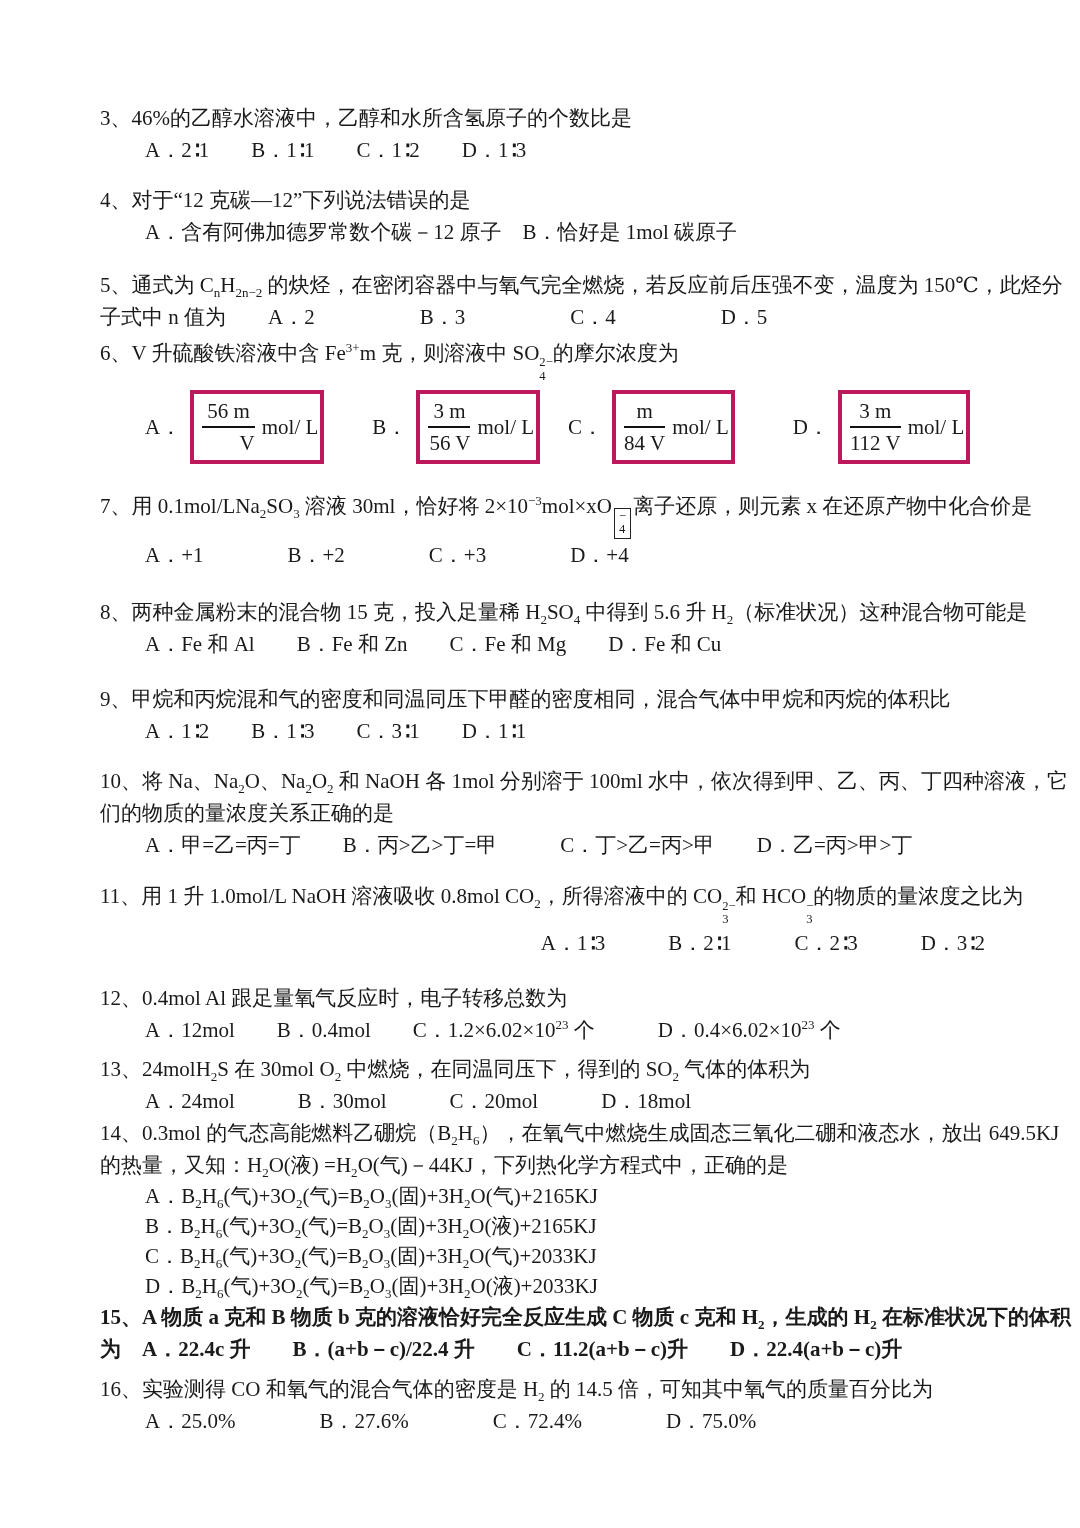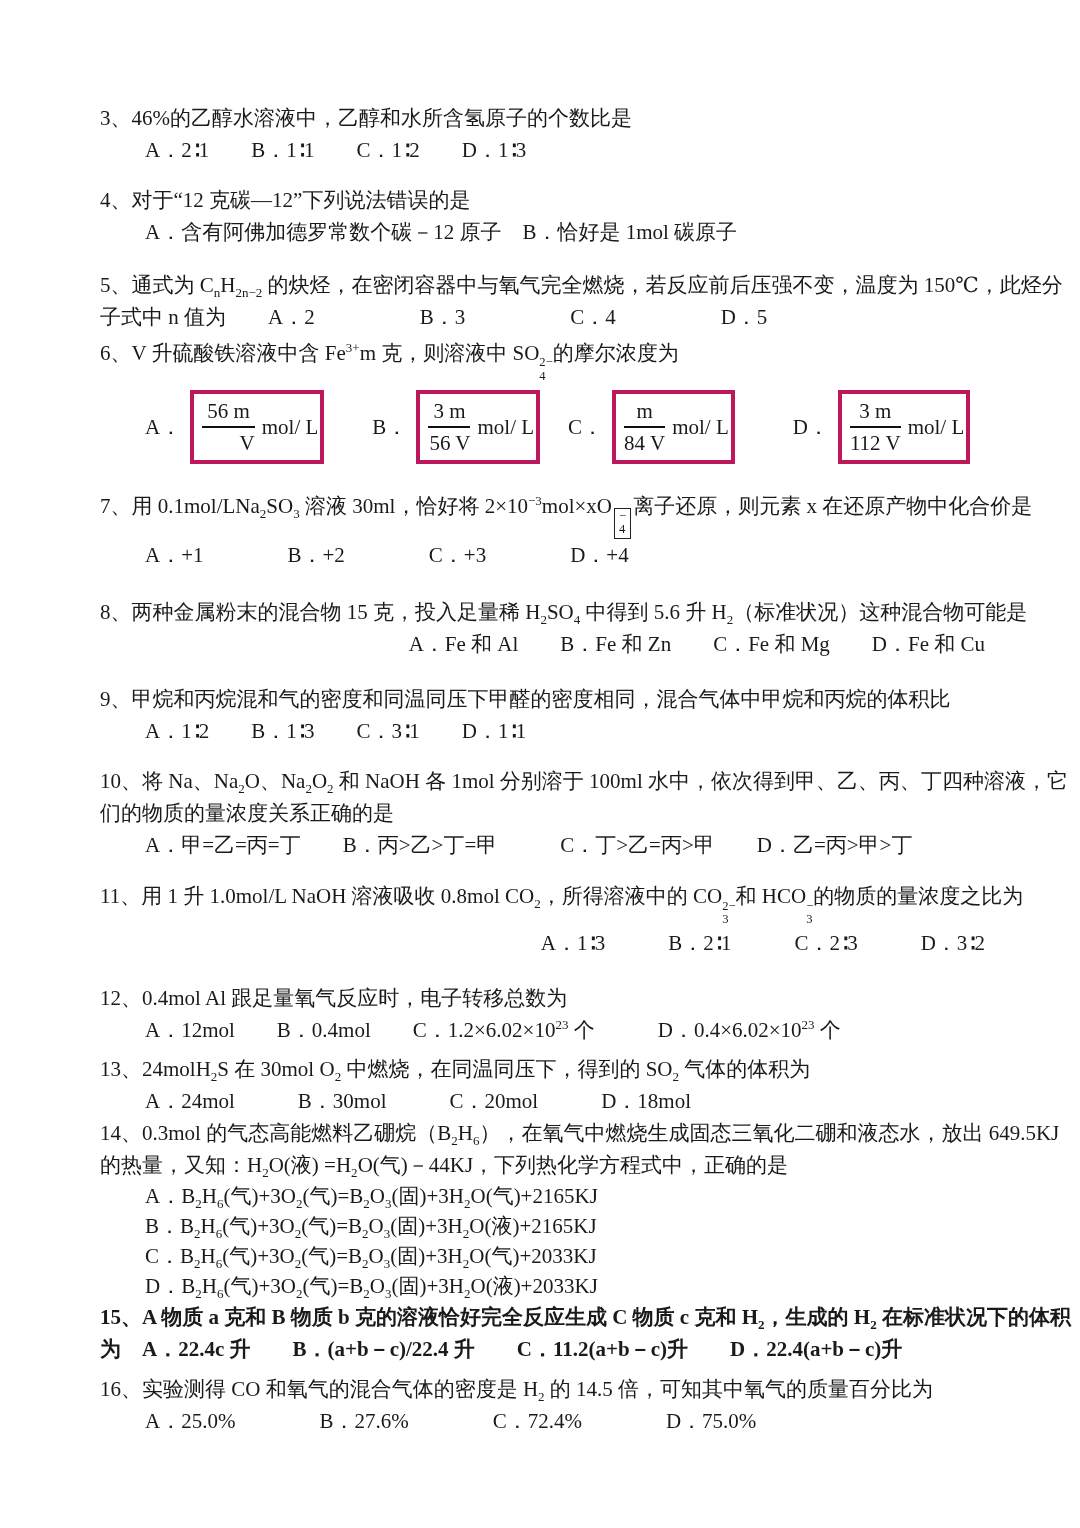--- a/index.html
+++ b/index.html
@@ -110,21 +110,21 @@
           </span>
         </div>
       </div>
       <div class="question" style="margin-top: 26px;">
         <div class="line">7、用 0.1mol/LNa<sub>2</sub>SO<sub>3</sub> 溶液 30ml，恰好将 2×10<sup>−3</sup>mol×xO<span class="stk boxed">
             <span>−</span>
             <span>4</span>
           </span>离子还原，则元素 x 在还原产物中化合价是</div>
         <div class="line indent">A．+1　　　　B．+2　　　　C．+3　　　　D．+4</div>
       </div>
-      <div class="question" style="margin-top: 25px; text-align: right;">
+      <div class="question" style="margin-top: 25px;">
         <div class="line">8、两种金属粉末的混合物 15 克，投入足量稀 H<sub>2</sub>SO<sub>4</sub> 中得到 5.6 升 H<sub>2</sub>（标准状况）这种混合物可能是</div>
         <div class="line indent">A．Fe 和 Al　　B．Fe 和 Zn　　C．Fe 和 Mg　　D．Fe 和 Cu</div>
       </div>
       <div class="question" style="margin-top: 23px;">
         <div class="line">9、甲烷和丙烷混和气的密度和同温同压下甲醛的密度相同，混合气体中甲烷和丙烷的体积比</div>
         <div class="line indent">A．1∶2　　B．1∶3　　C．3∶1　　D．1∶1</div>
       </div>
       <div class="question" style="margin-top: 18px;">
         <div class="line">10、将 Na、Na<sub>2</sub>O、Na<sub>2</sub>O<sub>2</sub> 和 NaOH 各 1mol 分别溶于 100ml 水中，依次得到甲、乙、丙、丁四种溶液，它</div>
         <div class="line">们的物质的量浓度关系正确的是</div>

